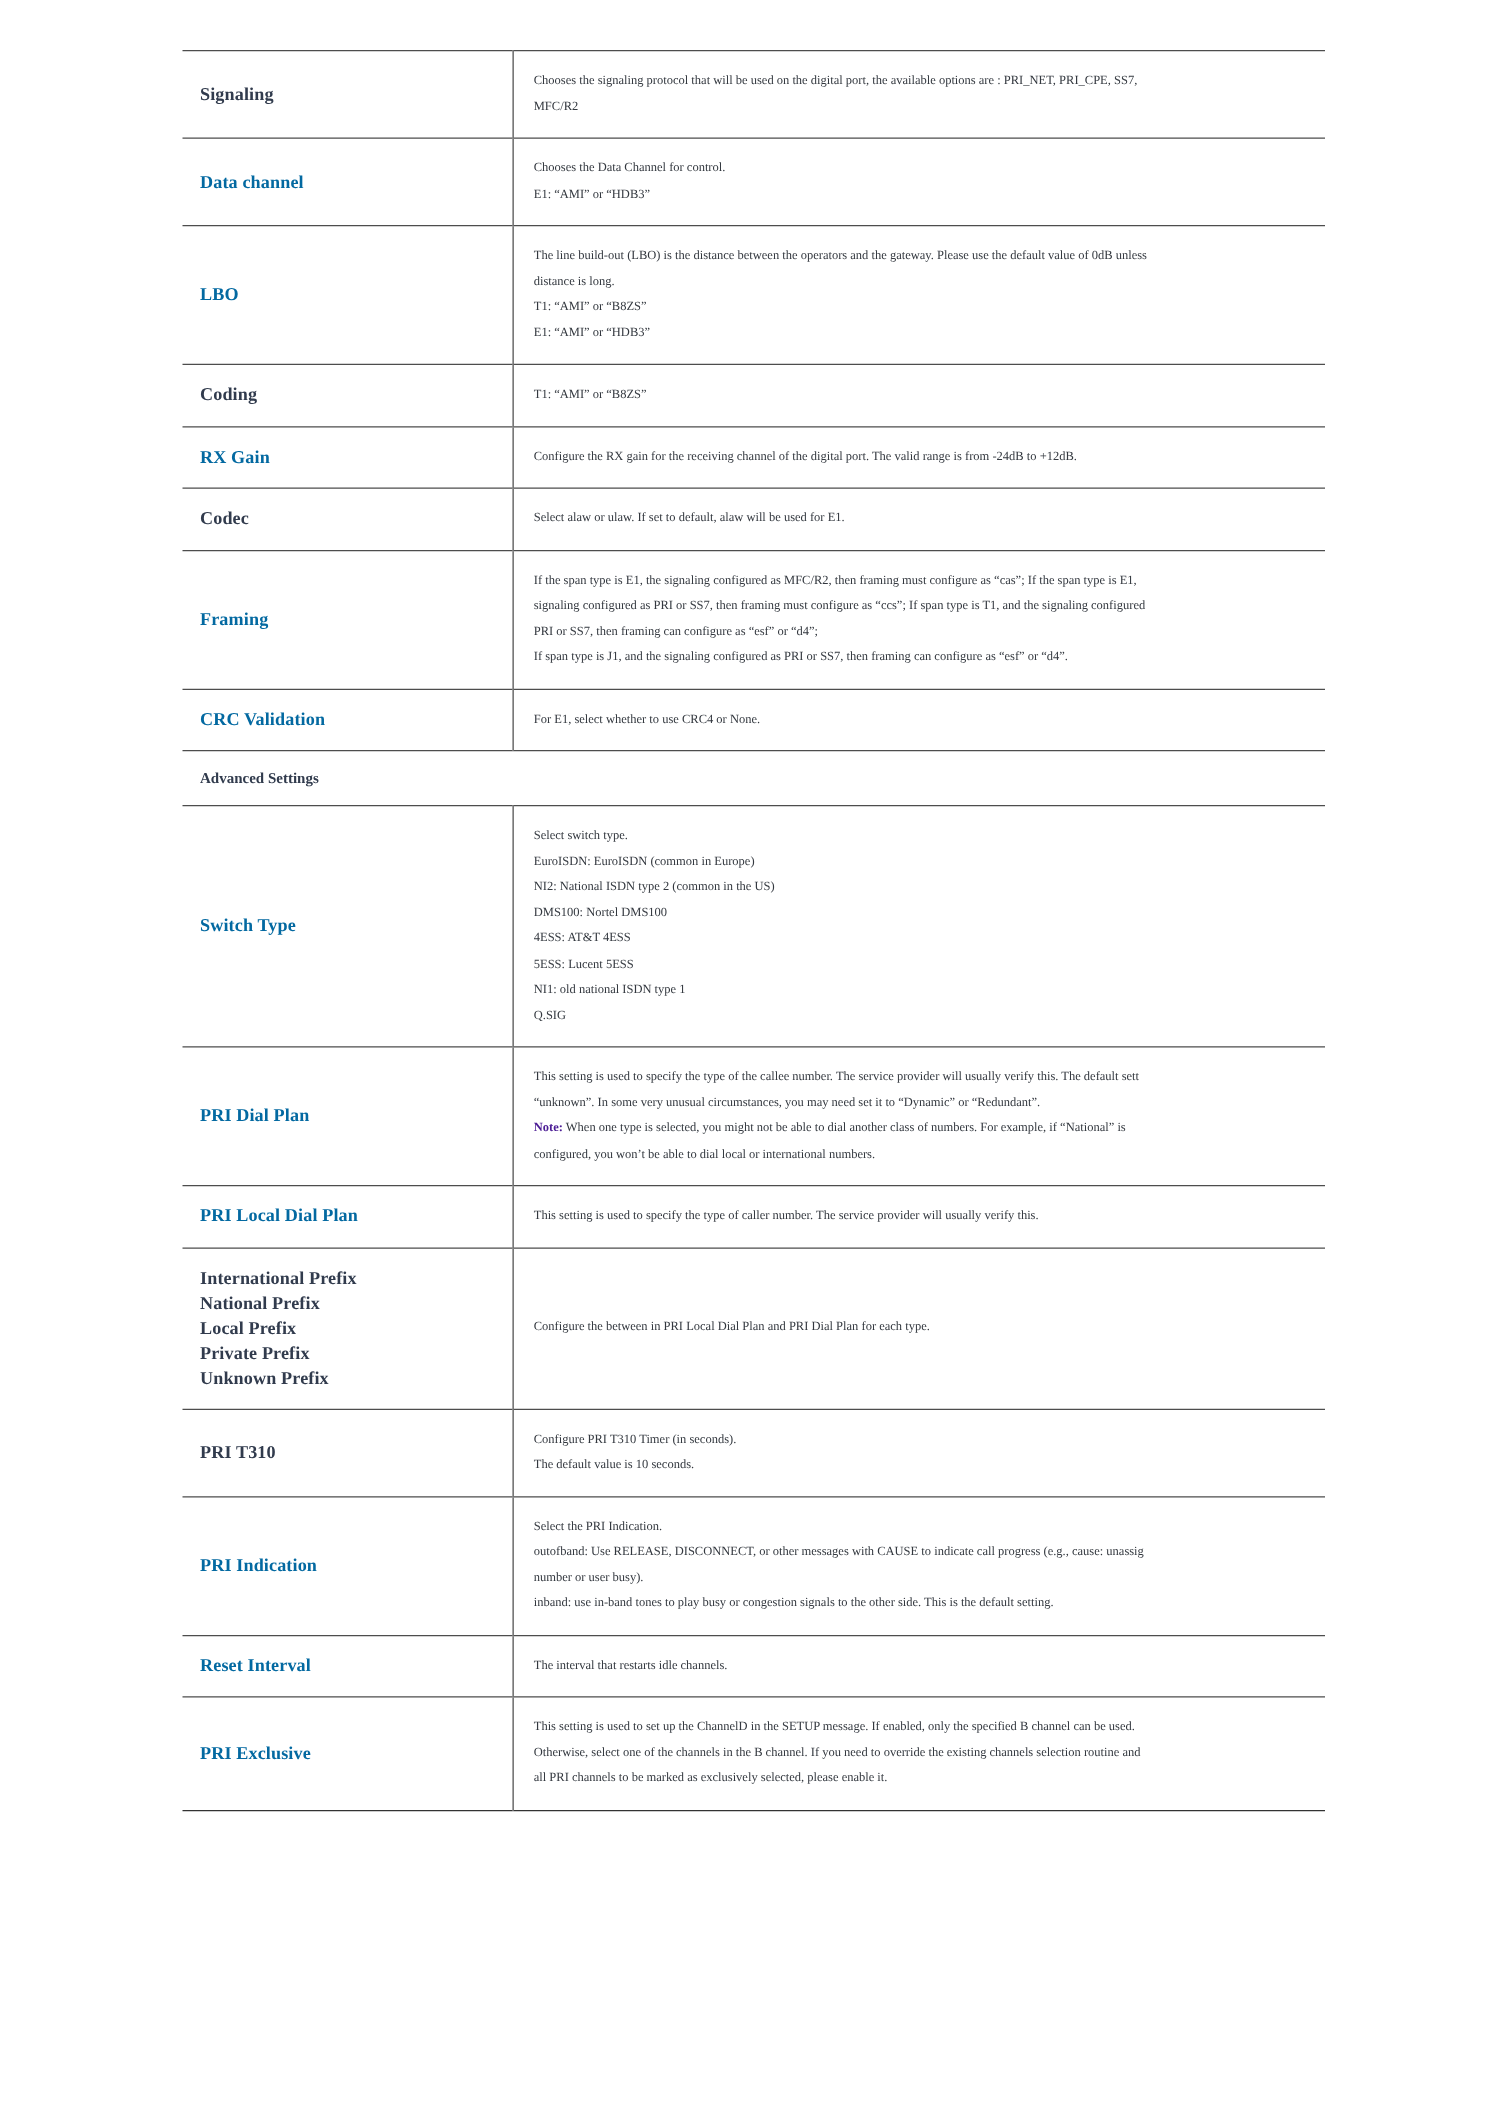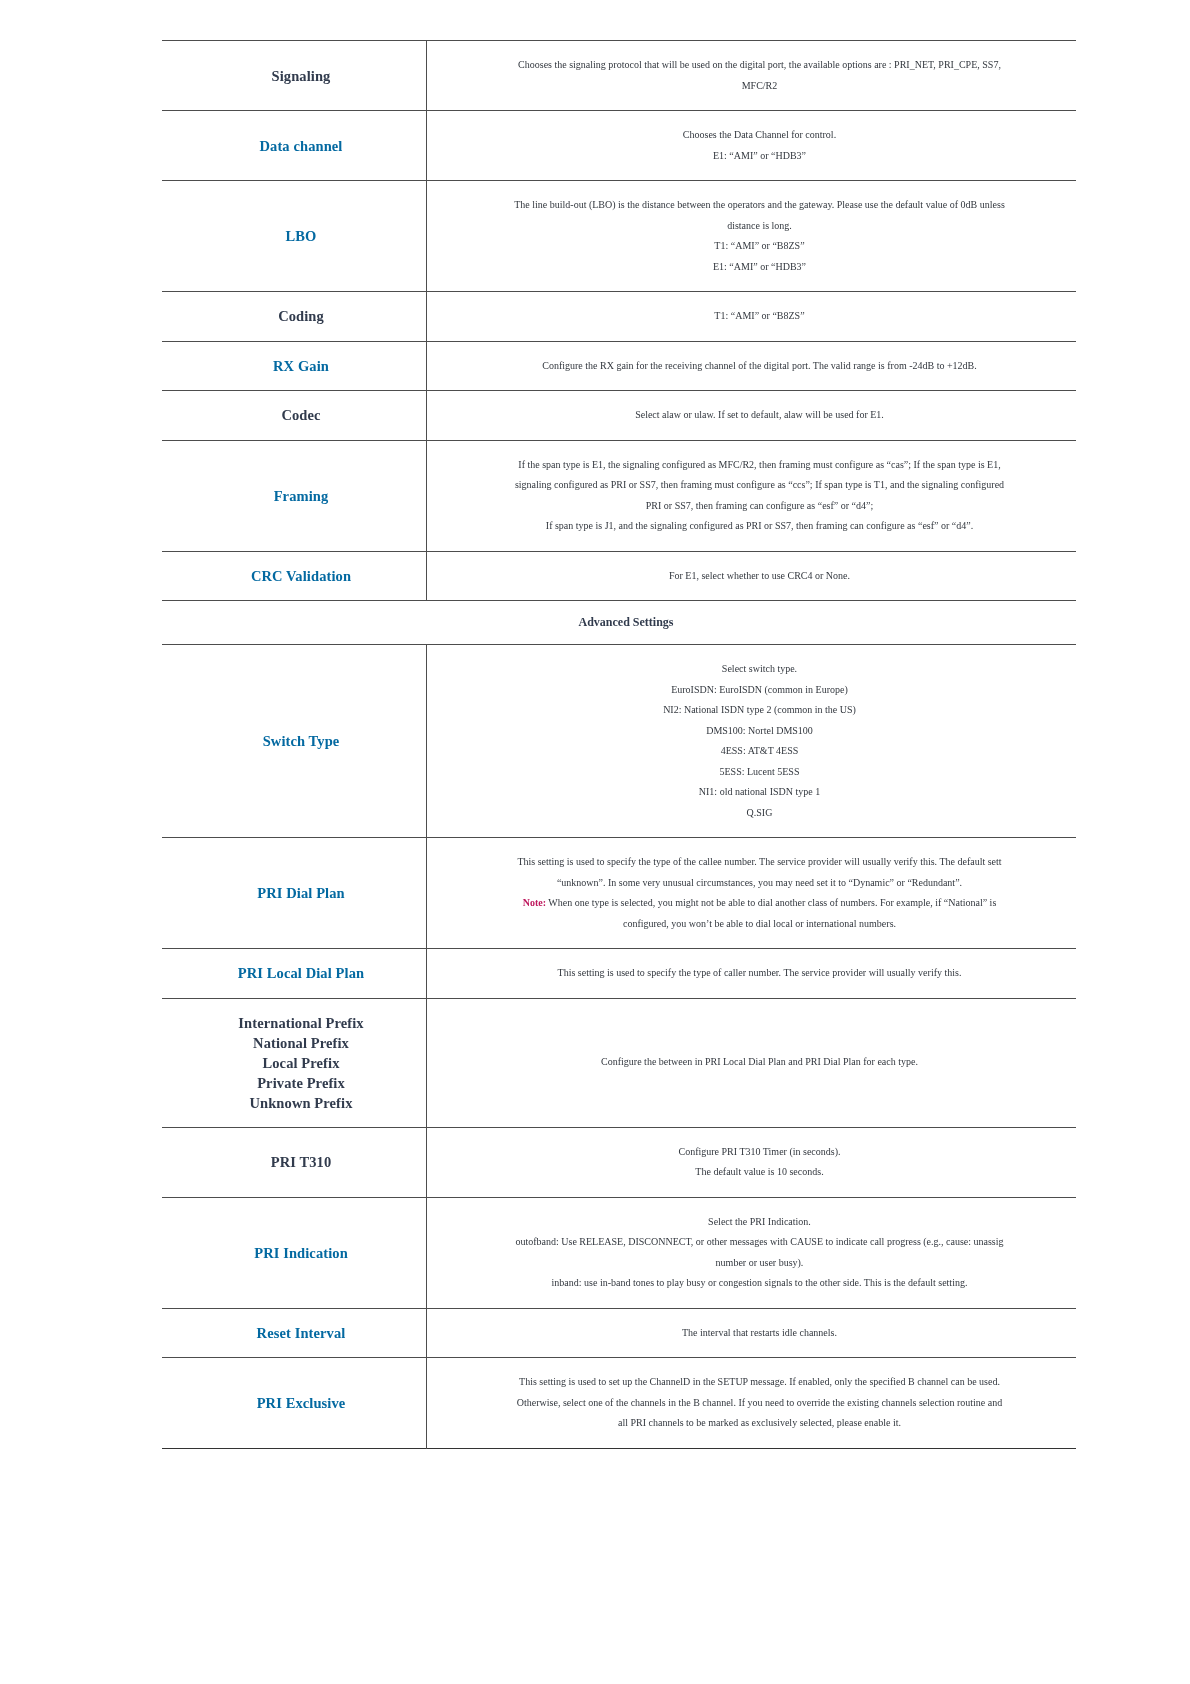--- a/index.html
+++ b/index.html
@@ -16,26 +16,25 @@
   }
   .page {
     position: relative;
     width: 1190px;
     height: 1684px;
     background: #ffffff;
     overflow: hidden;
   }
   .table-clip {
     position: absolute;
-    left: 162px;
+    left: 146px;
     top: 40px;
     width: 914px;
     
     overflow: visible;
-    text-align: center;
   }
   table.spec {
     width: 914px;
     border-collapse: collapse;
     table-layout: fixed;
   }
   table.spec tr {
     border-top: 1.2px solid #4d4d4d;
   }
   table.spec tr:last-child {
@@ -64,21 +63,21 @@
     color: #33383f;
     line-height: 20.5px;
     white-space: nowrap;
   }
   td.desc .line {
     white-space: nowrap;
     display: block;
   }
   td.desc .b {
     font-weight: bold;
-    color: #be185d;
+    color: #4c1d95;
   }
   tr.section td {
     border-right: none;
     padding: 14px 0 14px 14px;
     font-weight: bold;
     font-size: 12px;
     color: #313b4d;
   }
   .prefix-list .line {
     display: block;

